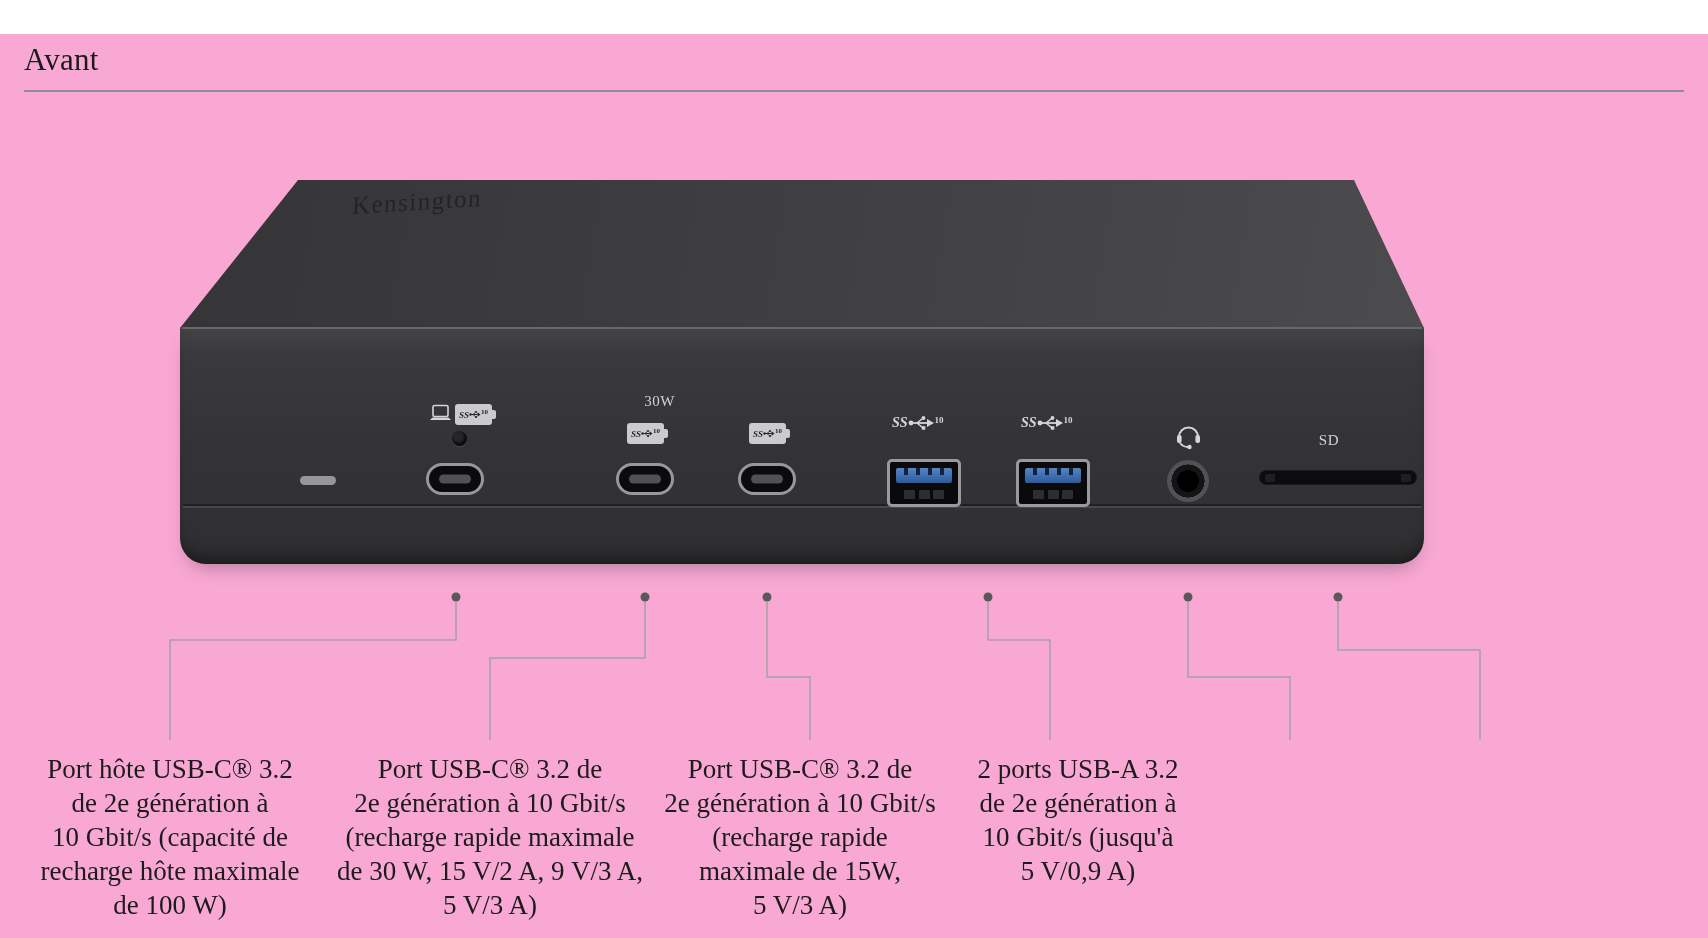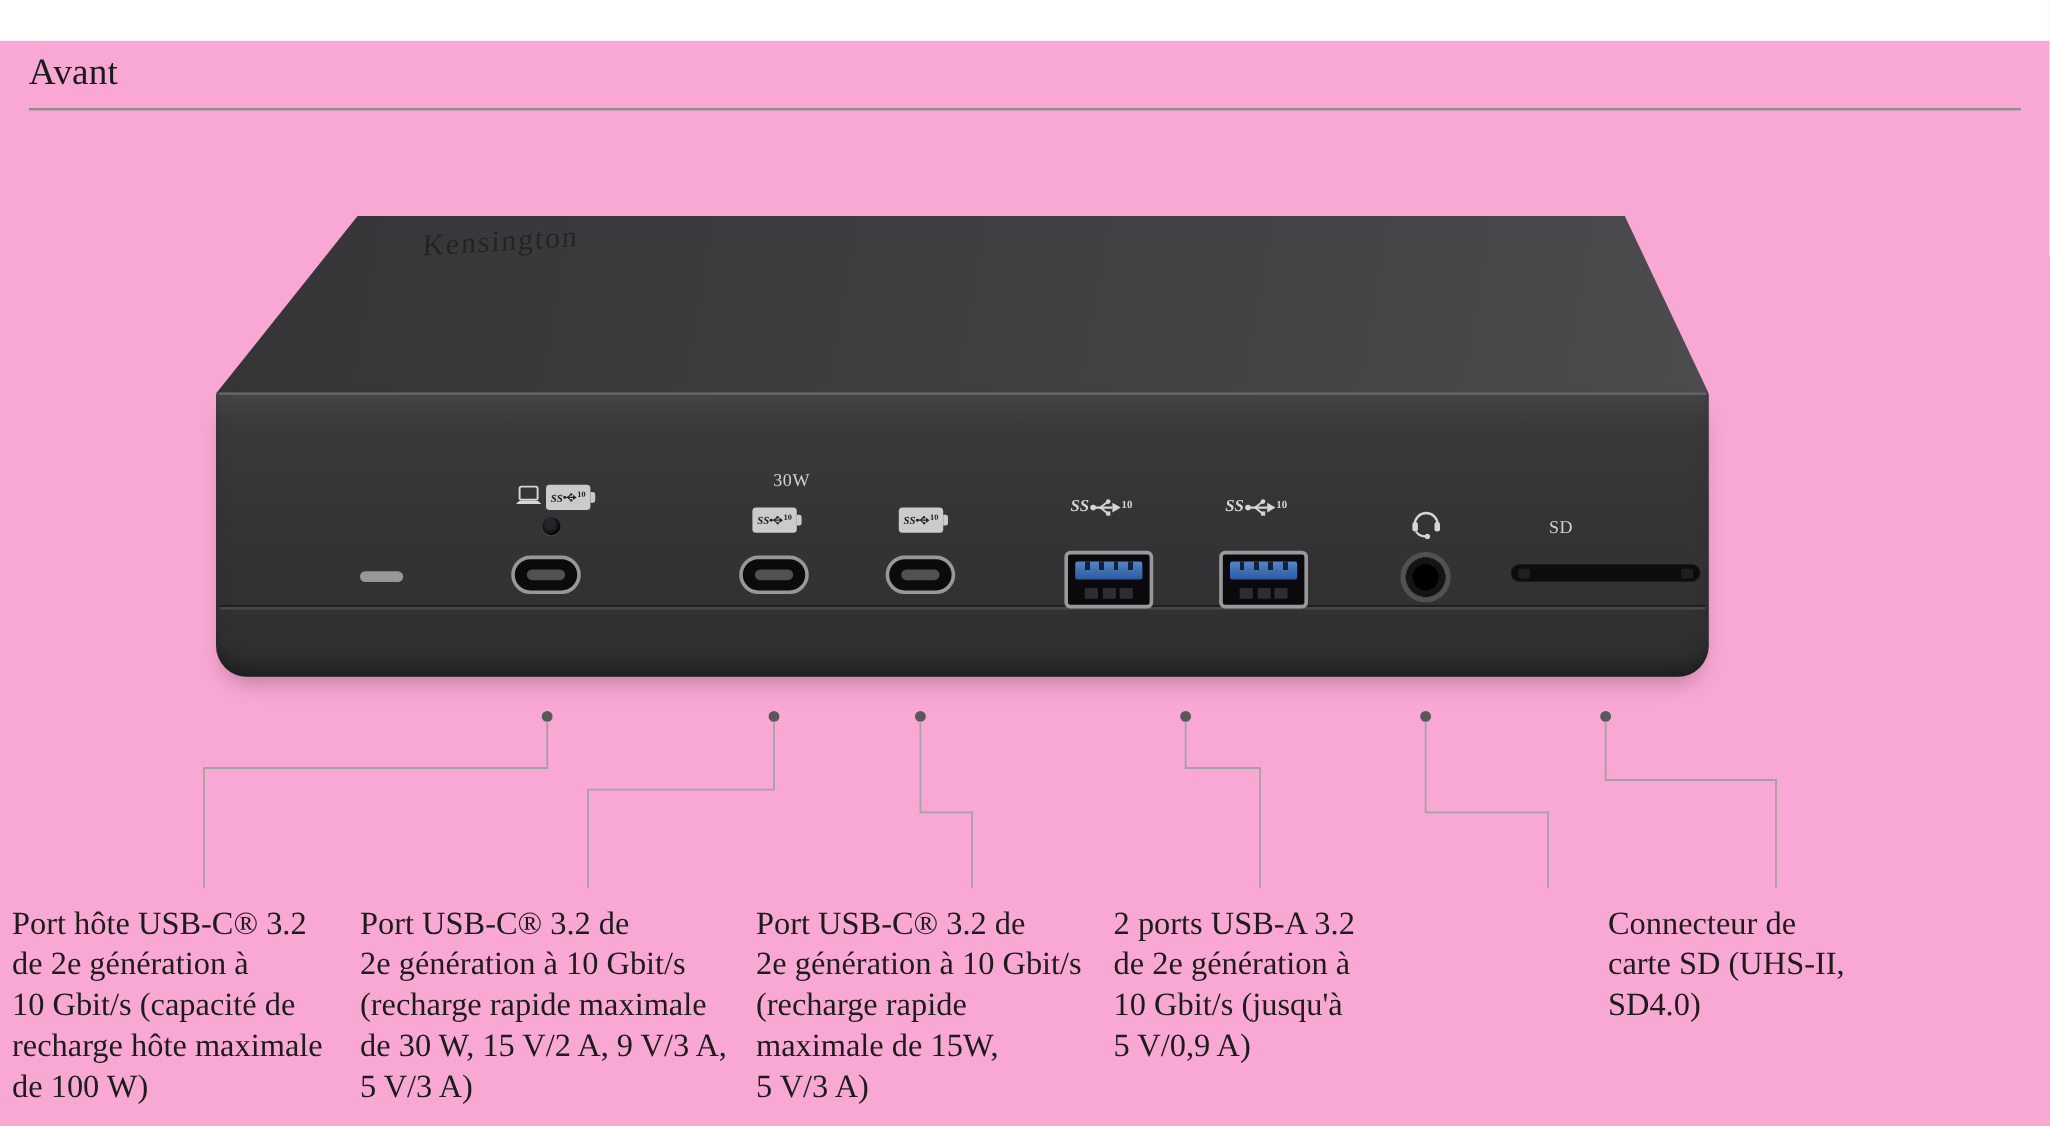--- a/index.html
+++ b/index.html
@@ -115,21 +115,21 @@
   .battery::after {
     content:""; position:absolute; right:-4px; top:6px; width:4px; height:9px;
     background:#cbcbcd; border-radius:0 2px 2px 0;
   }
   .battery sup { font-size:7px; font-style:normal; transform:translateY(-3px); }
   .icon-svg { position:absolute; }
 
   
   .callout-svg { position:absolute; left:0; top:0; pointer-events:none; }
   .callout-label {
-    position:absolute; top:718px; 
+    position:absolute; top:718px; text-align:center;
     font-size:27px; line-height:34px; color:#1c1c1c; white-space:pre-line;
   }
 </style>
 </head>
 <body>
 
 <div class="stage">
 
   <div class="page-title">Avant</div>
   <div class="title-rule"></div>
@@ -247,21 +247,21 @@
 
       <svg class="icon-svg" style="left:993px;top:93px" width="30" height="30" viewBox="0 0 30 30">
         <path d="M6 17 a9.5 9.5 0 0 1 19 0" fill="none" stroke="#d6d6d8" stroke-width="2"></path>
         <rect x="4" y="15" width="4.6" height="8" rx="2" fill="#d6d6d8"></rect>
         <rect x="22.4" y="15" width="4.6" height="8" rx="2" fill="#d6d6d8"></rect>
         <path d="M7 23 q3 4 8 4" fill="none" stroke="#d6d6d8" stroke-width="1.8"></path>
         <circle cx="16.5" cy="27" r="2.2" fill="#d6d6d8"></circle>
       </svg>
       <div class="audio-jack" style="left:987px;top:133px"></div>
 
-      <div class="marking-text" style="left:1081px;top:105px;width:50px">SD</div>
+      <div class="marking-text" style="left:1109px;top:105px;width:50px">SD</div>
       <div class="sd-slot" style="left:1079px;top:143px"></div>
     </div>
   </div>
 
   <svg class="callout-svg" width="1708" height="938" viewBox="0 0 1708 938">
     <g fill="none" stroke="#a2a2a4" stroke-width="1.5">
       <polyline points="456,568 456,606 170,606 170,706"></polyline>
       <polyline points="645,568 645,624 490,624 490,706"></polyline>
       <polyline points="767,568 767,643 810,643 810,706"></polyline>
       <polyline points="988,568 988,606 1050,606 1050,706"></polyline>
@@ -290,17 +290,14 @@
 5 V/3 A)</div>
   <div class="callout-label" style="left:630px;width:340px">Port USB-C® 3.2 de
 2e génération à 10 Gbit/s
 (recharge rapide
 maximale de 15W,
 5 V/3 A)</div>
   <div class="callout-label" style="left:928px;width:300px">2 ports USB-A 3.2
 de 2e génération à
 10 Gbit/s (jusqu'à
 5 V/0,9 A)</div>
-  <div class="callout-label" style="left:1340px;width:280px">Connecteur de
-carte SD (UHS-II,
-SD4.0)</div>
 
 </div>
 
 </body></html>

